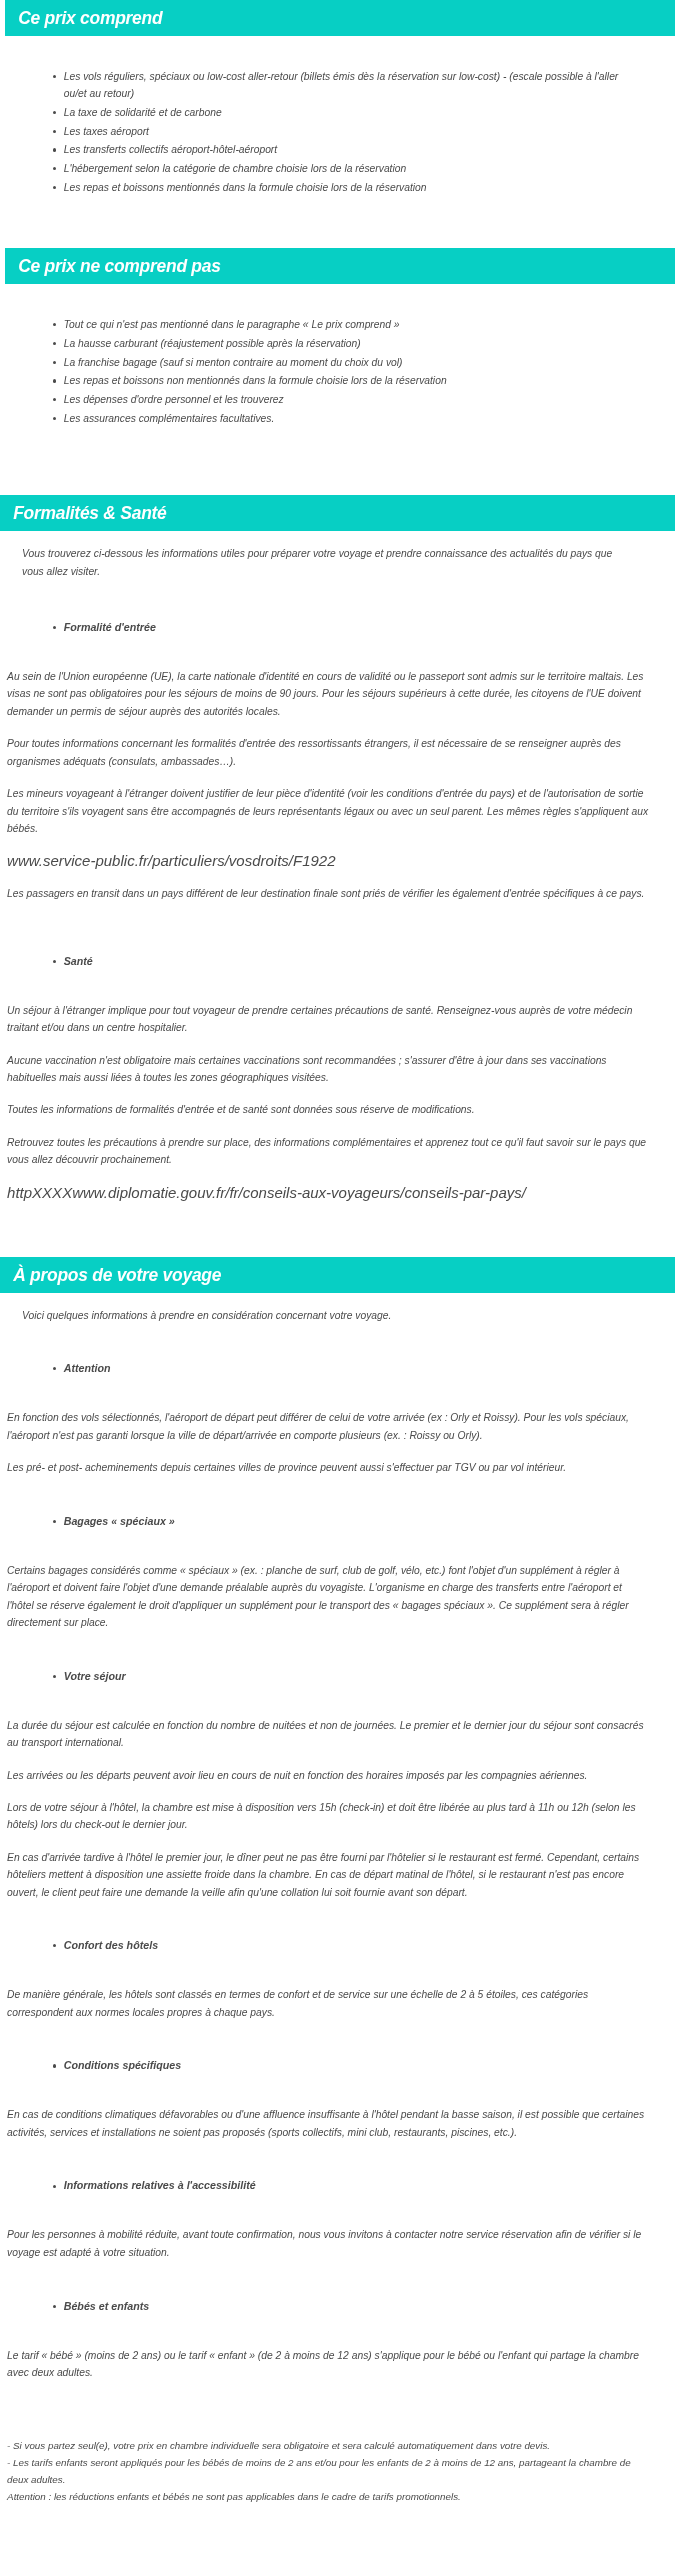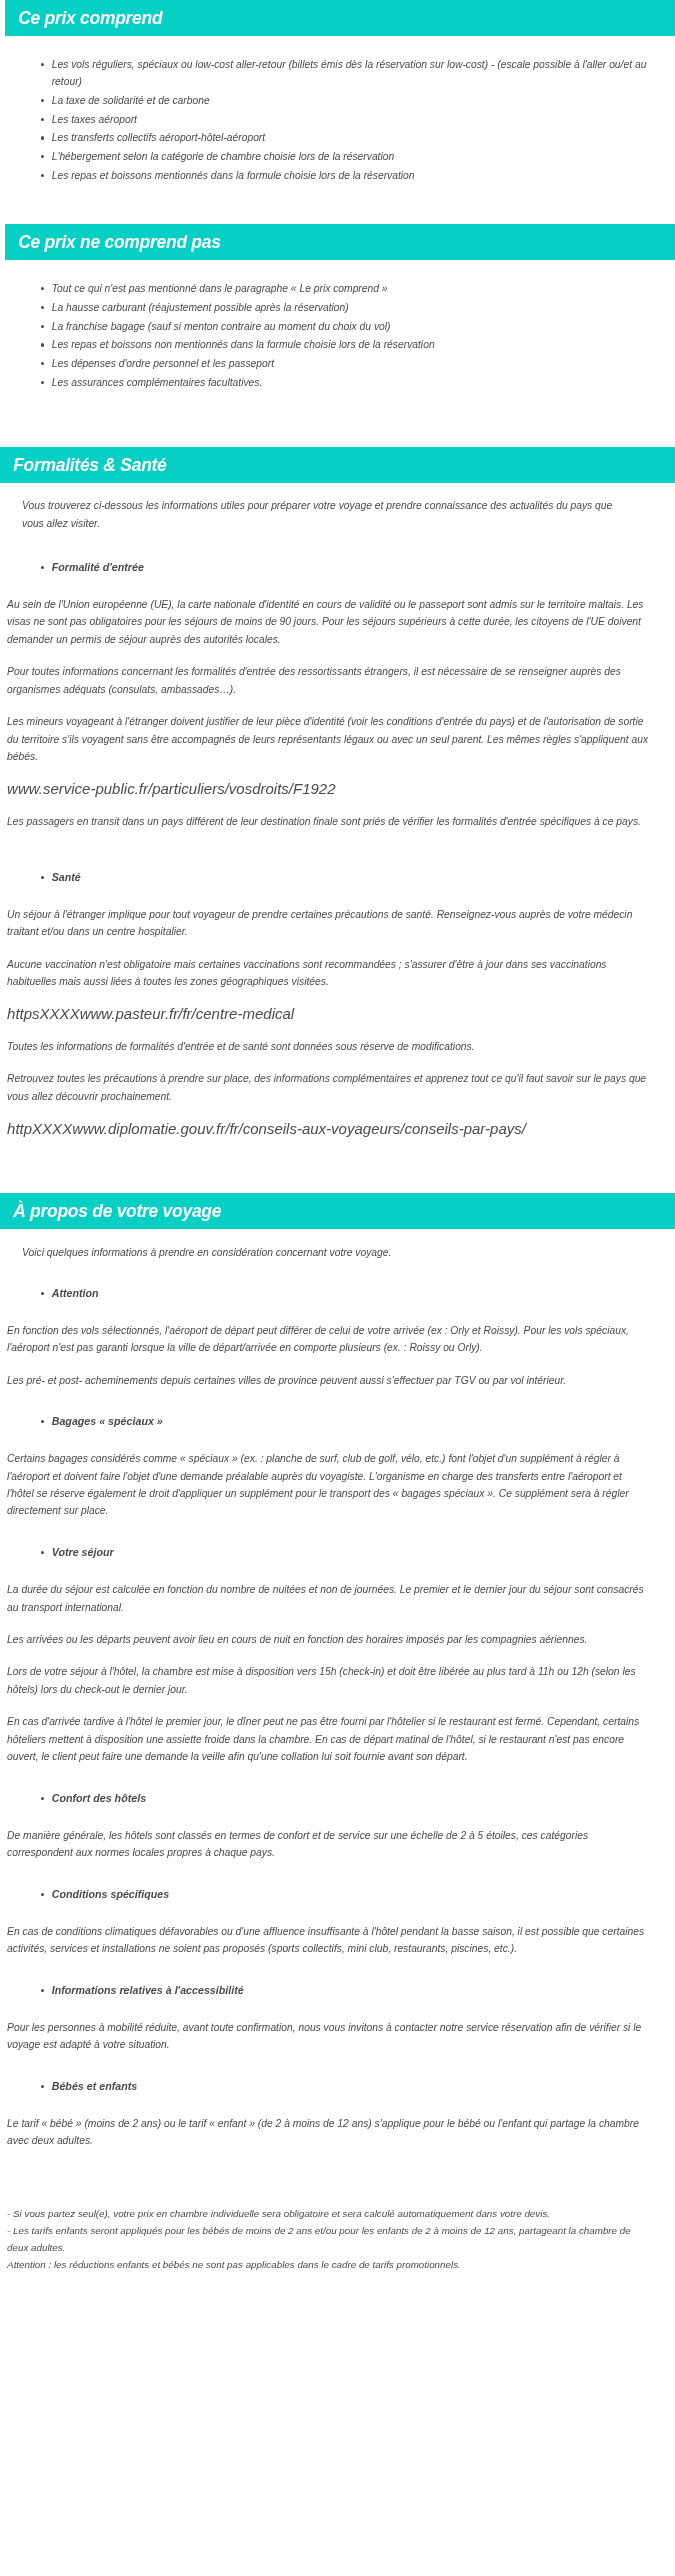--- a/index.html
+++ b/index.html
@@ -36,21 +36,21 @@
     transform-origin: left center;
     width: 108.7%;
   }
   .barwrap {
     overflow: hidden;
     width: 676px;
   }
   .bar-indent .barwrap { margin-left: 5.3px; width: 671px; }
 
   ul.bullets {
-    margin: 4px;
+    margin: 16px;
     padding: 0 0 0 37px;
     list-style: none;
   }
   ul.bullets li {
     position: relative;
     font-style: italic;
     font-size: 10.3px;
     line-height: 17px;
     color: #4a4a4a;
     margin: 0 0 1.8px 0;
@@ -148,50 +148,49 @@
     <div class="barwrap">
       <div class="section-bar" style="background: rgb(7, 207, 196);">Ce prix ne comprend pas</div>
     </div>
   </div>
   <div class="sp-18"></div>
   <ul class="bullets">
     <li>Tout ce qui n'est pas mentionné dans le paragraphe « Le prix comprend »</li>
     <li>La hausse carburant (réajustement possible après la réservation)</li>
     <li>La franchise bagage (sauf si menton contraire au moment du choix du vol)</li>
     <li>Les repas et boissons non mentionnés dans la formule choisie lors de la réservation</li>
-    <li>Les dépenses d'ordre personnel et les passeport</li>
+    <li>Les dépenses d'ordre personnel et les trouverez</li>
     <li>Les assurances complémentaires facultatives.</li>
   </ul>
   <div class="sp-58"></div>
 
   <div>
     <div class="barwrap">
       <div class="section-bar" style="background: rgb(7, 207, 196);">Formalités &amp; Santé</div>
     </div>
   </div>
   <div class="sp-16"></div>
   <p class="intro">Vous trouverez ci-dessous les informations utiles pour préparer votre voyage et prendre connaissance des actualités du pays que vous allez visiter.</p>
   <div class="sp-26"></div>
   <ul class="bullets sub">
     <li>Formalité d'entrée</li>
   </ul>
   <div class="sp-18"></div>
   <p class="para">Au sein de l'Union européenne (UE), la carte nationale d'identité en cours de validité ou le passeport sont admis sur le territoire maltais. Les visas ne sont pas obligatoires pour les séjours de moins de 90 jours. Pour les séjours supérieurs à cette durée, les citoyens de l'UE doivent demander un permis de séjour auprès des autorités locales.</p>
   <p class="para">Pour toutes informations concernant les formalités d'entrée des ressortissants étrangers, il est nécessaire de se renseigner auprès des organismes adéquats (consulats, ambassades…).</p>
   <p class="para">Les mineurs voyageant à l'étranger doivent justifier de leur pièce d'identité (voir les conditions d'entrée du pays) et de l'autorisation de sortie du territoire s'ils voyagent sans être accompagnés de leurs représentants légaux ou avec un seul parent. Les mêmes règles s'appliquent aux bébés.</p>
   <p class="url">www.service-public.fr/particuliers/vosdroits/F1922</p>
-  <p class="para">Les passagers en transit dans un pays différent de leur destination finale sont priés de vérifier les formalités d'entrée spécifiques à ce pays.</p>
+  <p class="para">Les passagers en transit dans un pays différent de leur destination finale sont priés de vérifier les également d'entrée spécifiques à ce pays.</p>
   <div class="sp-22"></div>
   <ul class="bullets sub">
     <li>Santé</li>
   </ul>
   <div class="sp-18"></div>
   <p class="para">Un séjour à l'étranger implique pour tout voyageur de prendre certaines précautions de santé. Renseignez-vous auprès de votre médecin traitant et/ou dans un centre hospitalier.</p>
   <p class="para">Aucune vaccination n'est obligatoire mais certaines vaccinations sont recommandées ; s'assurer d'être à jour dans ses vaccinations habituelles mais aussi liées à toutes les zones géographiques visitées.</p>
-  <p class="url">httpsXXXXwww.pasteur.fr/fr/centre-medical</p>
   <p class="para">Toutes les informations de formalités d'entrée et de santé sont données sous réserve de modifications.</p>
   <p class="para">Retrouvez toutes les précautions à prendre sur place, des informations complémentaires et apprenez tout ce qu'il faut savoir sur le pays que vous allez découvrir prochainement.</p>
   <p class="url">httpXXXXwww.diplomatie.gouv.fr/fr/conseils-aux-voyageurs/conseils-par-pays/</p>
   <div class="sp-46"></div>
 
   <div>
     <div class="barwrap">
       <div class="section-bar" style="background: rgb(7, 207, 196);">À propos de votre voyage</div>
     </div>
   </div>

